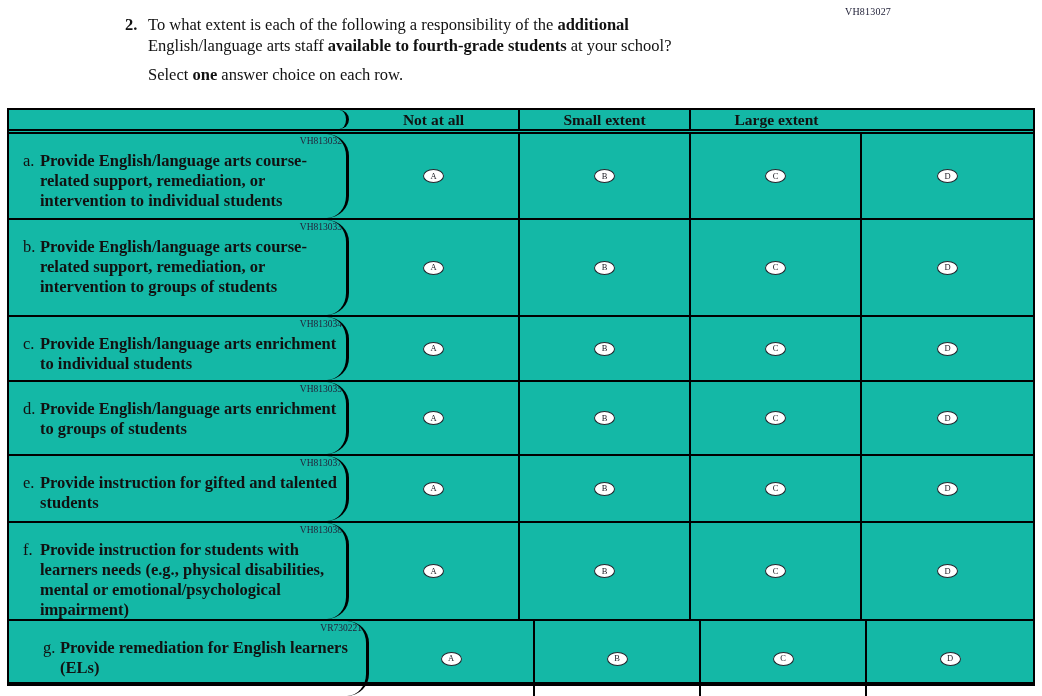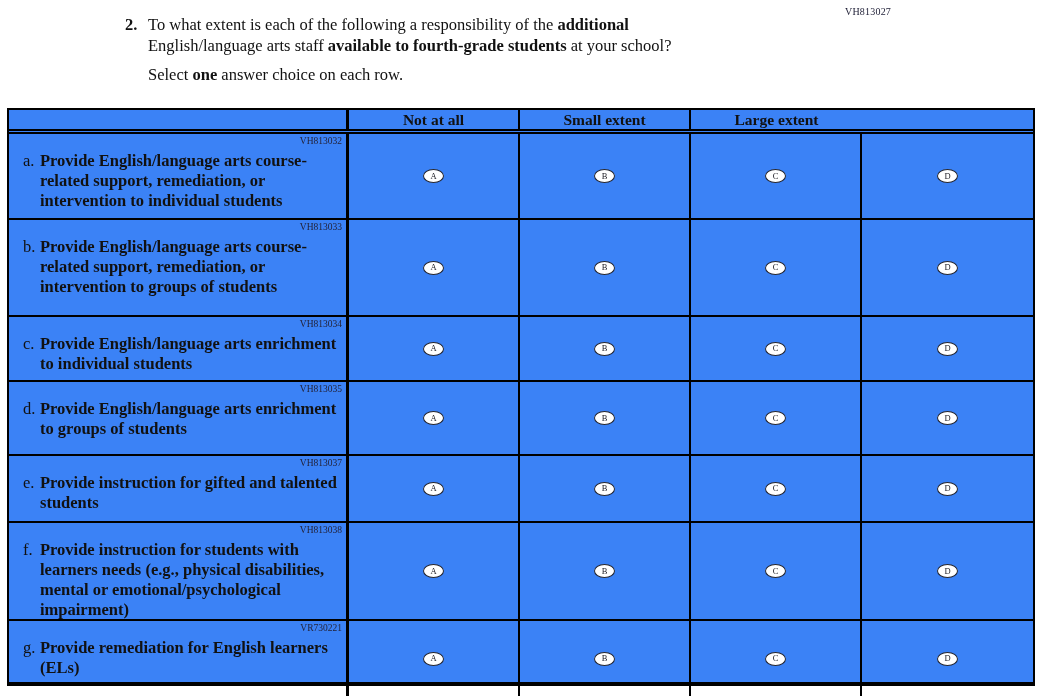--- a/index.html
+++ b/index.html
@@ -24,40 +24,41 @@
     line-height: 21px;
   }
   .q-text { font-size: 16.5px; line-height: 21px; max-width: 556px; }
   .b { font-weight: bold; }
   .q-instruction { margin-top: 8px; font-size: 16.5px; line-height: 21px; }
   .survey-table {
     position: absolute; left: 7px; top: 108px;
     width: 1028px; height: 578px;
     border: 2px solid #000;
     border-bottom-width: 4px;
-    background: #3b82f6;
+    background: #14b8a6;
     display: flex; flex-direction: column;
   }
   .trow {
     display: grid;
     grid-template-columns: 340px 1fr 1fr 1fr 1fr;
     border-bottom: 2px solid #000;
   }
   .trow.header { height: 33px; border-bottom: 5px double #000; }
   .trow.r0 { height: 86px; }
   .trow.r1 { height: 100px; }
   .trow.r2 { height: 65px; }
   .trow.r3 { height: 74px; }
   .trow.r4 { height: 67px; }
   .trow.r5 { height: 98px; }
-  .trow.r6 { flex: 1; border-bottom: none; }
+  .trow.r6 { flex: 1; border-bottom: none; margin-left: 20px; }
   .label-cell {
     border-right: 3px solid #000;
     padding: 1px 4px 18px 5px;
     overflow: hidden;
+    border-radius: 22px;
   }
   .hdr-cell {
     border-right: 2px solid #000;
     display: flex; align-items: center; justify-content: center;
     font-weight: bold; font-size: 15.5px;
   }
   .trow .hdr-cell:last-child, .trow .opt-cell:last-child { border-right: none; }
   .hdr-label-cell { border-right: 3px solid #000; }
   .item-code {
     text-align: right; font-size: 9.5px; line-height: 13px; color: #23233a;

